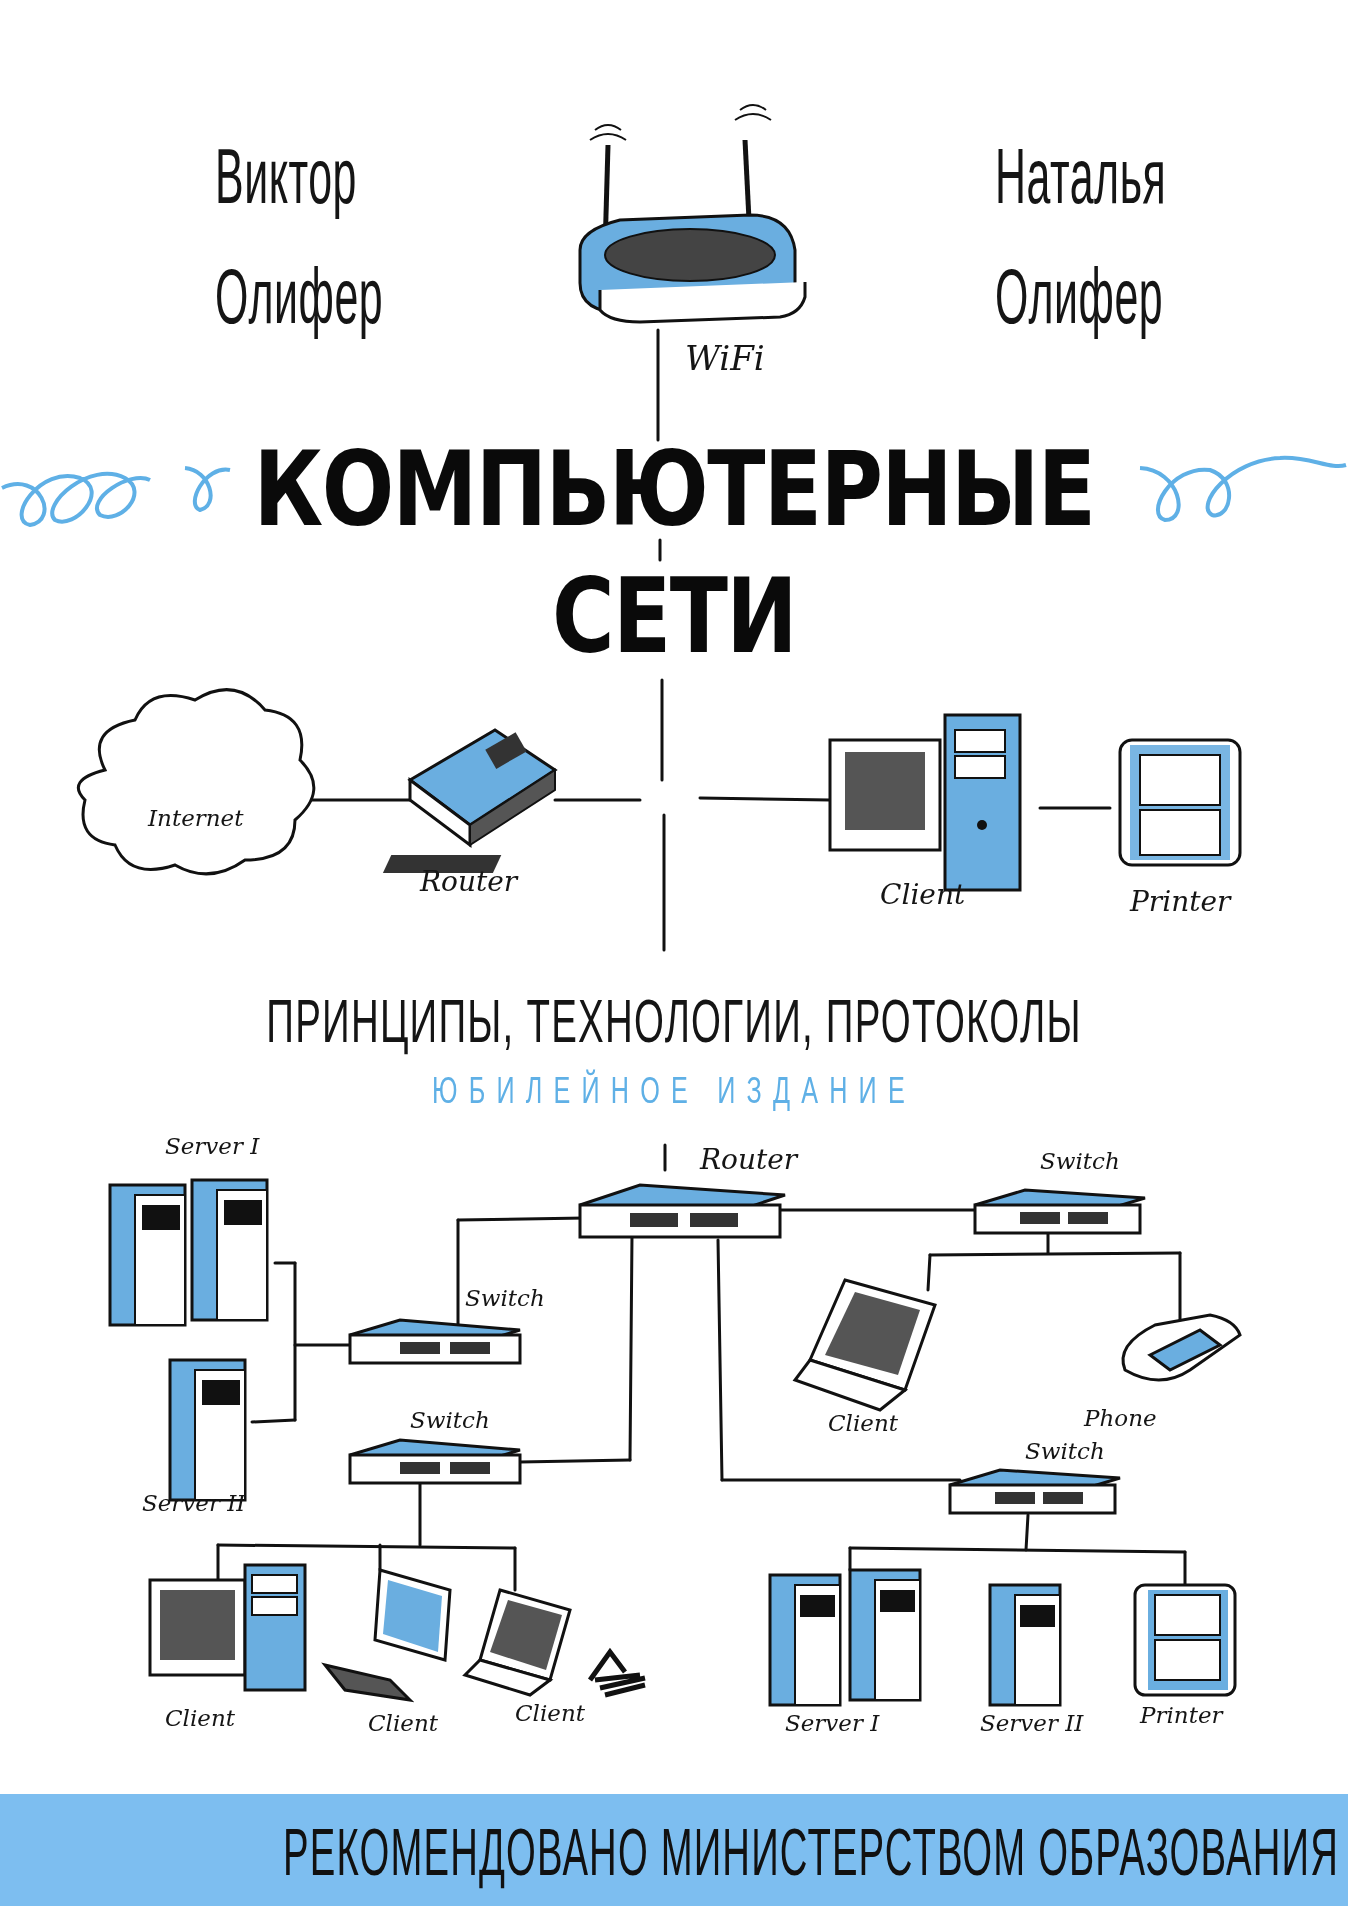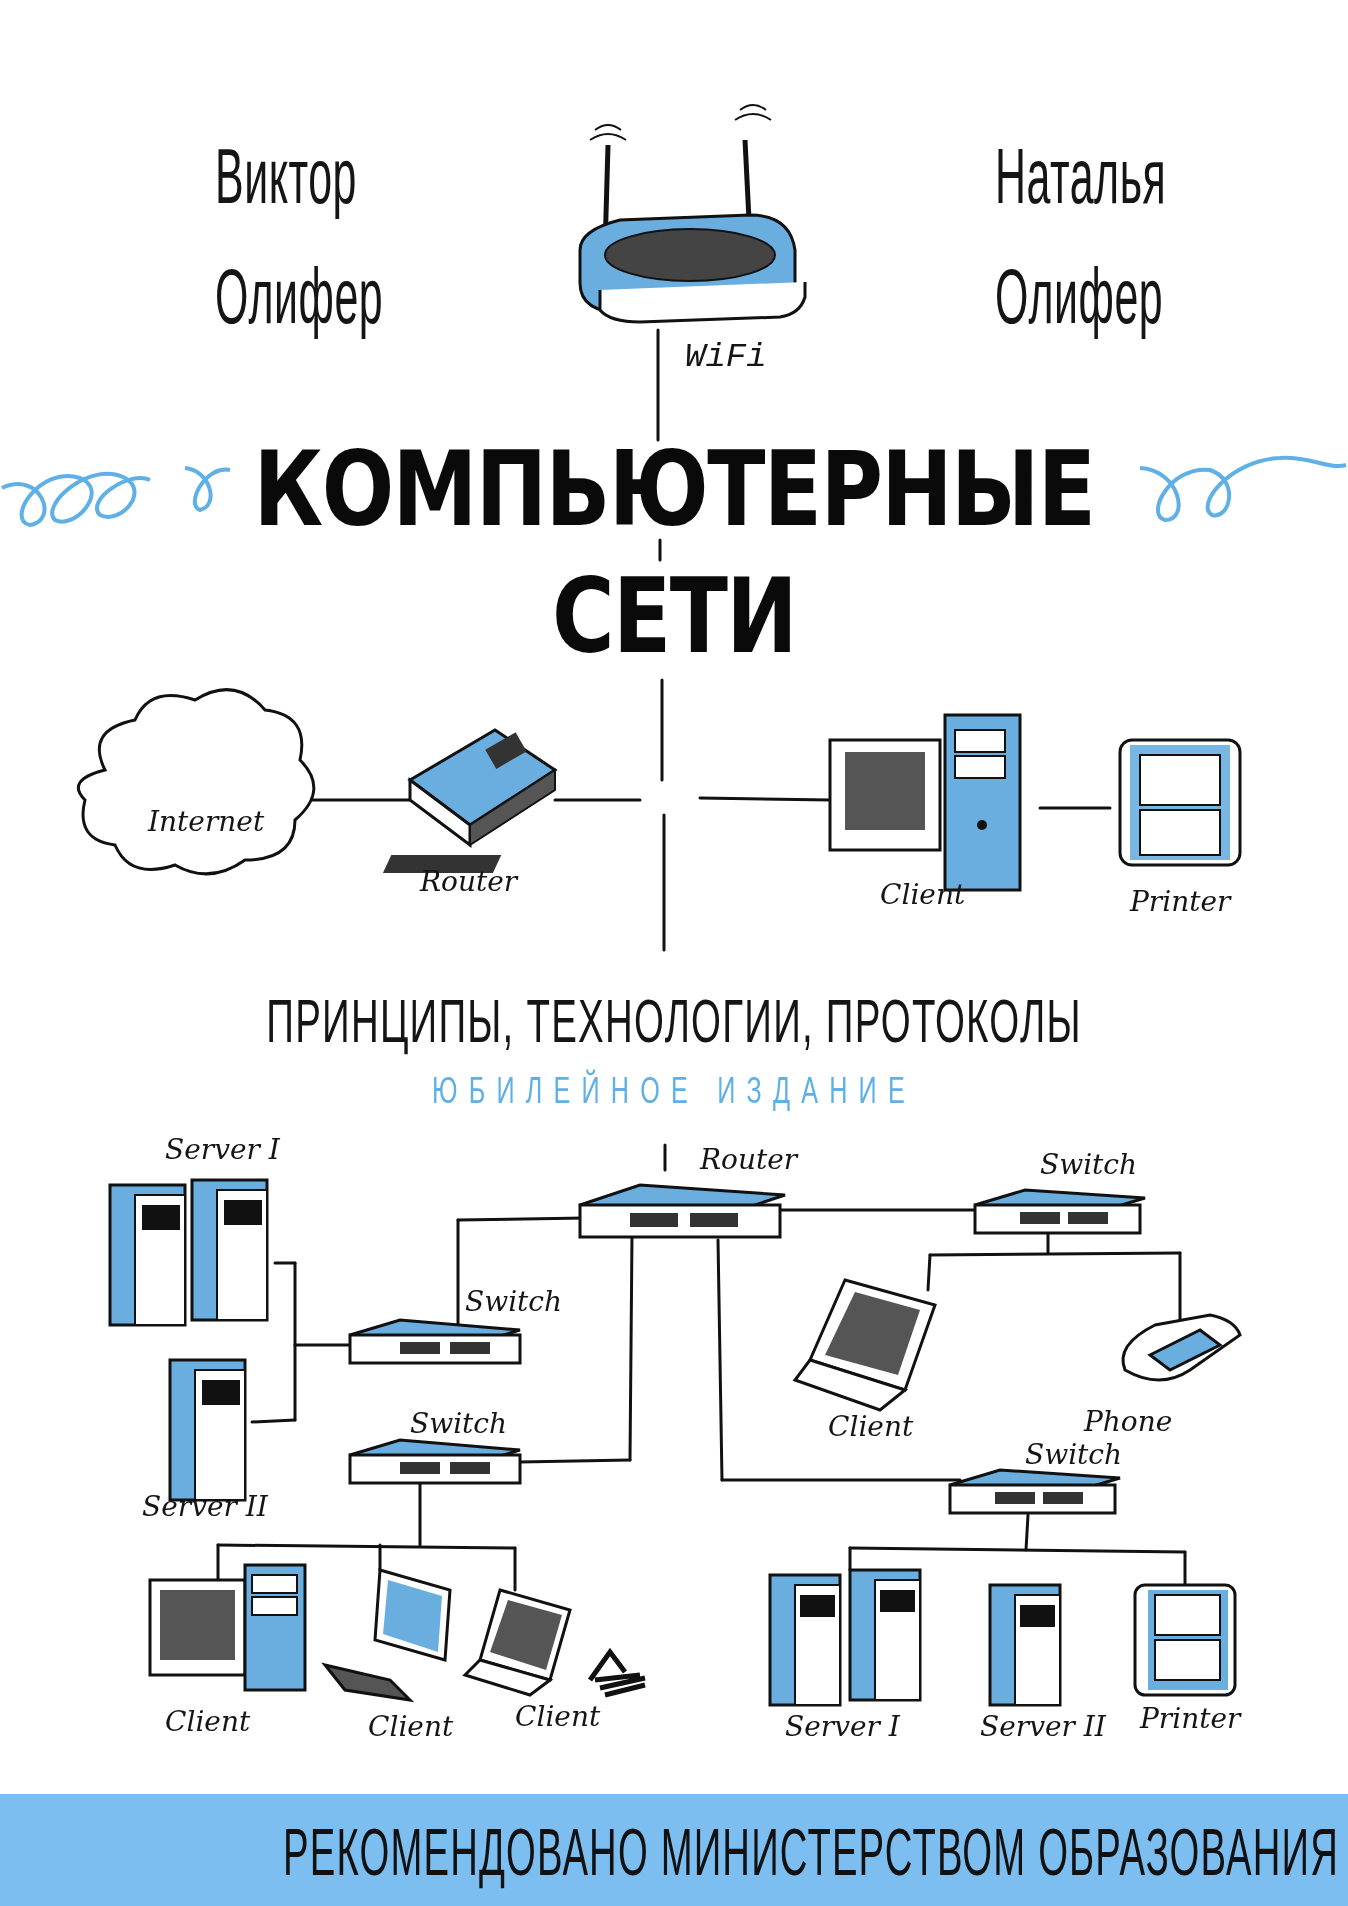--- a/index.html
+++ b/index.html
@@ -12,21 +12,21 @@
   .title { font-family:"DejaVu Sans", sans-serif; font-weight:900; color:#0a0a0a;
            font-size:104px; letter-spacing:-2px; transform:scaleX(0.82); transform-origin:center top;
            text-align:center; width:1348px; left:0; }
   .subtitle { font-family:"Liberation Sans", sans-serif; font-size:62px; color:#151515;
               text-align:center; width:1348px; left:0; transform:scaleX(0.62); transform-origin:center top;
               letter-spacing:2px; }
   .edition { font-family:"Liberation Sans", sans-serif; font-size:36px; color:#5fb0e6;
              text-align:center; width:1348px; left:0; letter-spacing:16px; transform:scaleX(0.7);
              transform-origin:center top; }
   .hand { font-family:"DejaVu Serif", serif; font-size:28px; color:#151515; font-style:italic; }
-  .hand-sm { font-size:28px; }
+  .hand-sm { font-size:23px; }
   .footer { left:0; top:1794px; width:1348px; height:112px; background:#7dbef0; }
   .footer-text { position:absolute; left:0; width:1348px; top:20px; text-align:center;
                  font-family:"Liberation Sans", sans-serif; font-size:66px; color:#111;
                  transform:scaleX(0.58); transform-origin:center top; letter-spacing:2px; white-space:nowrap; }
   svg { position:absolute; left:0; top:0; }
 </style>
 </head>
 <body>
 
 <svg width="1348" height="1906">
@@ -208,21 +208,21 @@
     <rect x="1155" y="1595" width="65" height="40" fill="#fff" stroke-width="2"></rect>
     <rect x="1155" y="1640" width="65" height="40" fill="#fff" stroke-width="2"></rect>
   </g>
 </svg>
 
 <div class="abs author" style="left:215px; top:128px;">Виктор</div>
 <div class="abs author" style="left:215px; top:248px;">Олифер</div>
 <div class="abs author" style="left:995px; top:128px;">Наталья</div>
 <div class="abs author" style="left:995px; top:248px;">Олифер</div>
 
-<div class="abs hand" style="left:685px; top:338px; font-size:34px;font-family:Liberation Mono, monospace;">WiFi</div>
+<div class="abs hand" style="left:685px; top:338px; font-size:34px;">WiFi</div>
 
 <div class="abs title" style="top:428px; text-transform:uppercase;">Компьютерные</div>
 <div class="abs title" style="top:555px; text-transform:uppercase;">сети</div>
 
 <div class="abs hand hand-sm" style="left:148px; top:805px;">Internet</div>
 <div class="abs hand" style="left:420px; top:865px;">Router</div>
 <div class="abs hand" style="left:880px; top:878px;">Client</div>
 <div class="abs hand" style="left:1130px; top:885px;">Printer</div>
 
 <div class="abs subtitle" style="top:985px; text-transform:uppercase;">Принципы, технологии, протоколы</div>

